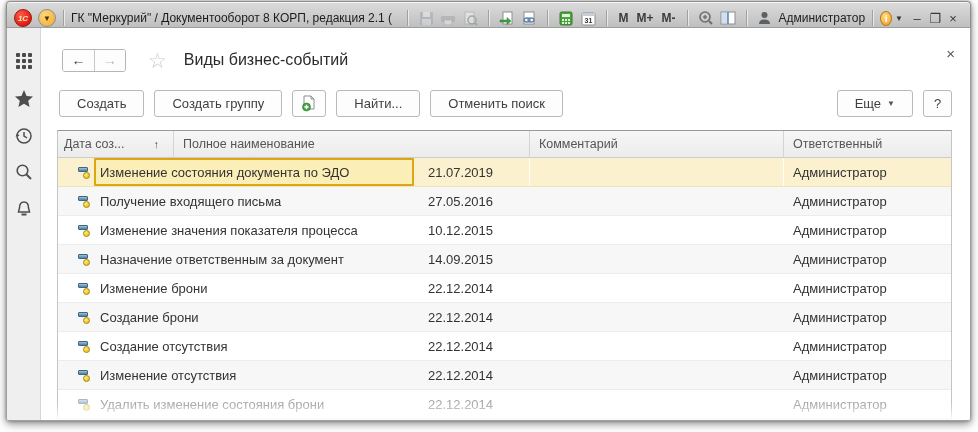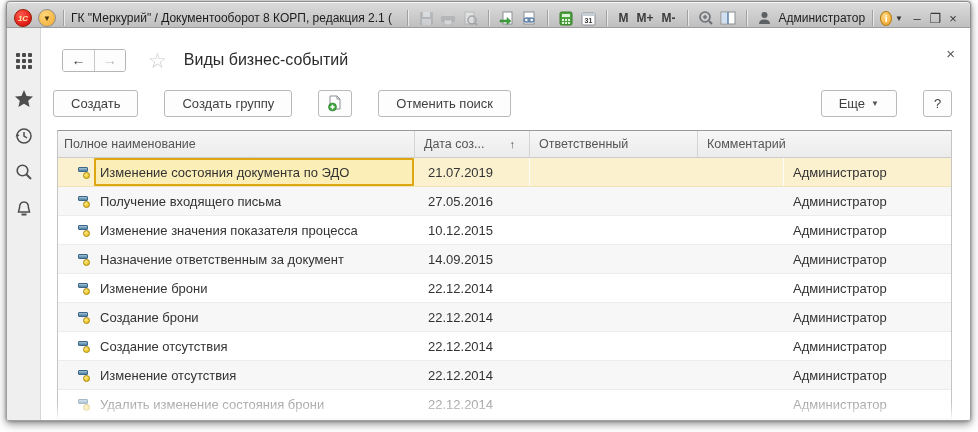--- a/index.html
+++ b/index.html
@@ -60,21 +60,21 @@
   .navbtn { width:31px; display:flex; align-items:center; justify-content:center;
             font-size:14px; color:#3a3a3a; background:#fdfdfd; }
   .navbtn + .navbtn { border-left:1px solid #c9c9c9; }
   .navbtn.disabled { color:#b9b9b9; }
   .fav-star { font-size:21px; color:#c9c9c9; margin-left:22px; line-height:1; }
   .formtitle { font-size:16px; font-weight:normal; color:#2b2b2b; margin-left:17px;
                white-space:nowrap; }
   .formclose { position:absolute; right:15px; top:18px; font-size:15px;
                color:#5a5a5a; line-height:1; }
   
-  .toolbar { display:flex; align-items:center; gap:26px; margin:17px 18px 0 12px; }
+  .toolbar { display:flex; align-items:center; gap:10px; margin:17px 18px 0 18px; }
   .btn { height:27px; padding:0 17px; background:#fdfdfd; border:1px solid #b9b9b9;
          border-radius:3px; font-size:13px; color:#3f3f3f; display:flex;
          align-items:center; justify-content:center; white-space:nowrap; }
   .btn.disabled { color:#404040; }
   .btn.iconbtn { padding:0 8px; }
   .tb-spacer { flex:1; }
   .btn .caret { font-size:8px; color:#555; margin-left:6px; }
   
   .grid { margin:13px 18px 0 16px; width:895px; border:1px solid #c4c4c4;
           border-top:1px solid #9a9a9a; }
@@ -279,44 +279,45 @@
         <span class="btn">Создать группу</span>
         <span class="btn iconbtn">
           <svg width="16" height="17" viewBox="0 0 16 17">
               <path d="M3 1 L10 1 L13 4 L13 14 L3 14 Z" fill="#fff" stroke="#8a8f94"></path>
               <path d="M10 1 L10 4 L13 4" fill="none" stroke="#8a8f94"></path>
               <circle cx="5.5" cy="12" r="4" fill="#3fa43f" stroke="#2c7a2c" stroke-width=".6"></circle>
               <line x1="3.3" y1="12" x2="7.7" y2="12" stroke="#fff" stroke-width="1.5"></line>
               <line x1="5.5" y1="9.8" x2="5.5" y2="14.2" stroke="#fff" stroke-width="1.5"></line>
             </svg>
         </span>
+        <span class="btn">Найти...</span>
         <span class="btn disabled">Отменить поиск</span>
         <span class="tb-spacer"></span>
         <span class="btn">
             <span>Еще</span>
             <span class="caret">▼</span>
           </span>
         <span class="btn iconbtn" style="width:29px">?</span>
       </div>
 
       <div class="grid">
         <div class="ghead">
-          <div class="hc c-name">
-              <span>Полное наименование</span>
-            </div>
           <div class="hc c-date">
               <span>Дата соз...</span>
               <span class="sortarrow">↑</span>
             </div>
-          <div class="hc c-owner">
-              <span>Ответственный</span>
+          <div class="hc c-name">
+              <span>Полное наименование</span>
             </div>
           <div class="hc c-comment">
               <span>Комментарий</span>
             </div>
+          <div class="hc c-owner">
+              <span>Ответственный</span>
+            </div>
         </div>
         <div>
   <div class="trow selected">
     <div class="c-name">
       <span class="item-icon">
                   <span class="bar"></span>
                   <span class="ball"></span>
                 </span>
       <span class="cellbox">
                   <span>Изменение состояния документа по ЭДО</span>

